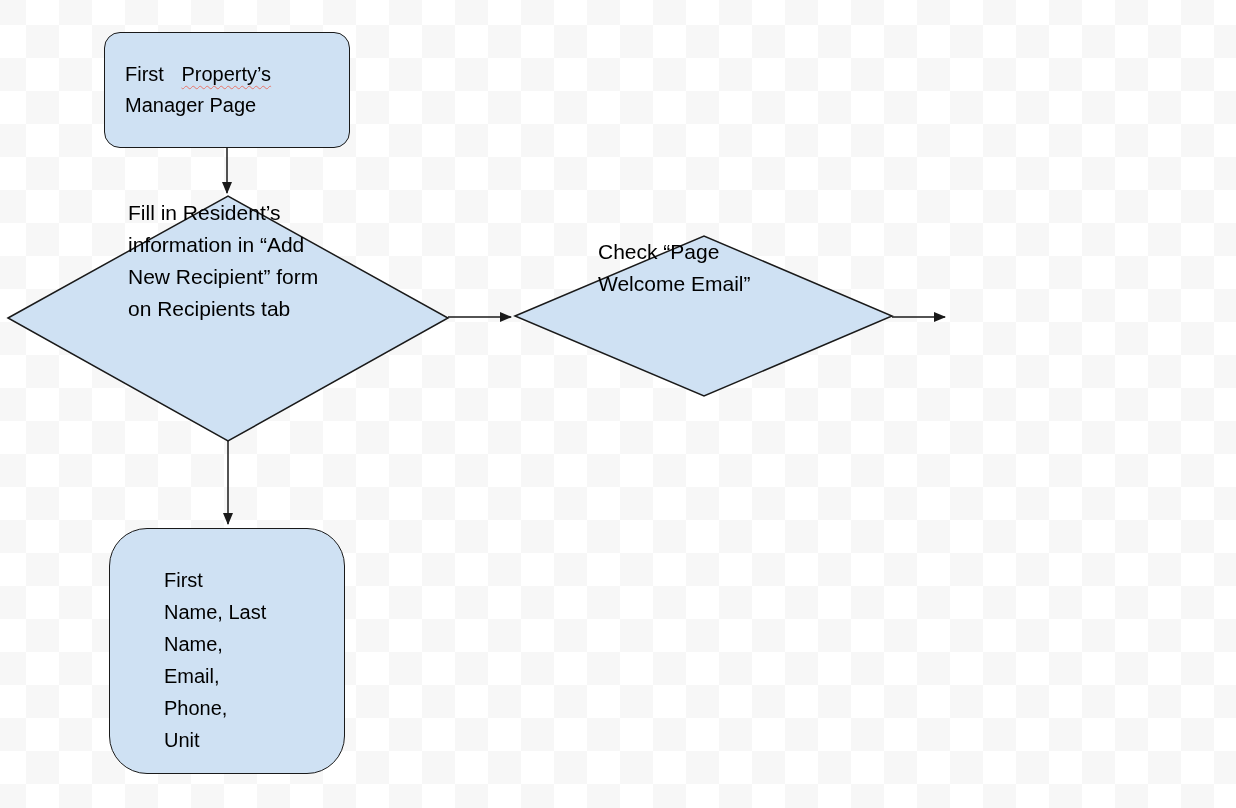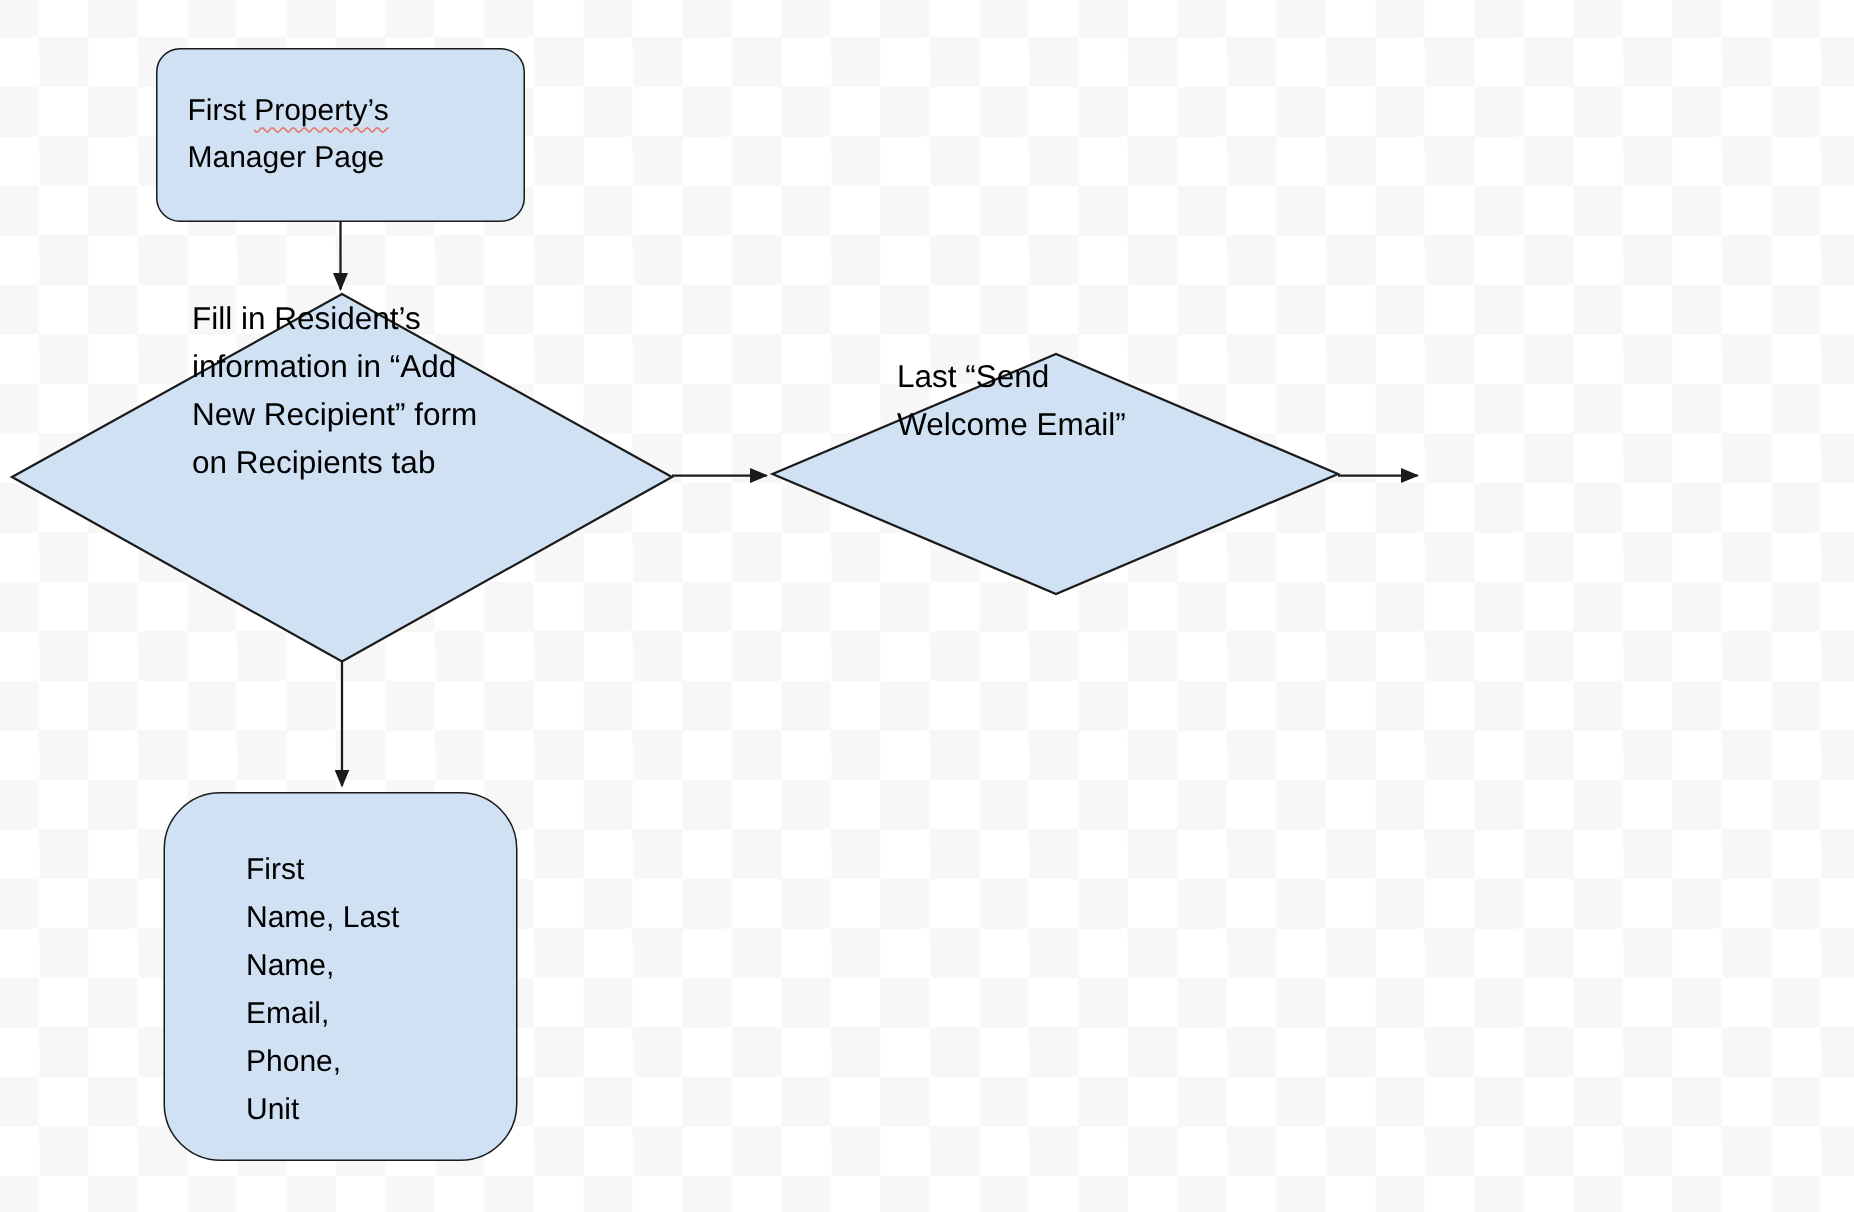--- a/index.html
+++ b/index.html
@@ -94,20 +94,21 @@
   }
 
   .multiline { white-space: pre-line; }
 
   .misspelled {
     text-decoration: underline;
     text-decoration-style: wavy;
     text-decoration-color: var(--spell-red);
     text-decoration-thickness: 1px;
     text-underline-offset: 4px;
+    margin-left: 12px;
   }
 </style>
 </head>
 <body>
 
 <div class="canvas">
 
   <svg class="connector-layer" viewBox="0 0 1236 808" xmlns="http://www.w3.org/2000/svg">
     <defs>
       <marker id="ah" viewBox="0 0 12 10" refX="11" refY="5" markerWidth="12" markerHeight="10" markerUnits="userSpaceOnUse" orient="auto">
@@ -132,21 +133,21 @@
   </div>
 
   <div class="diamond-label" id="label-fill-recipient-form">
     <div class="multiline">Fill in Resident’s
 information in “Add
 New Recipient” form
 on Recipients tab</div>
   </div>
 
   <div class="diamond-label" id="label-check-welcome-email">
-    <div class="multiline">Last “Send
+    <div class="multiline">Check “Page
 Welcome Email”</div>
   </div>
 
 
   <div class="node" id="node-resident-fields">
     <div class="multiline">First
 Name, Last
 Name,
 Email,
 Phone,

